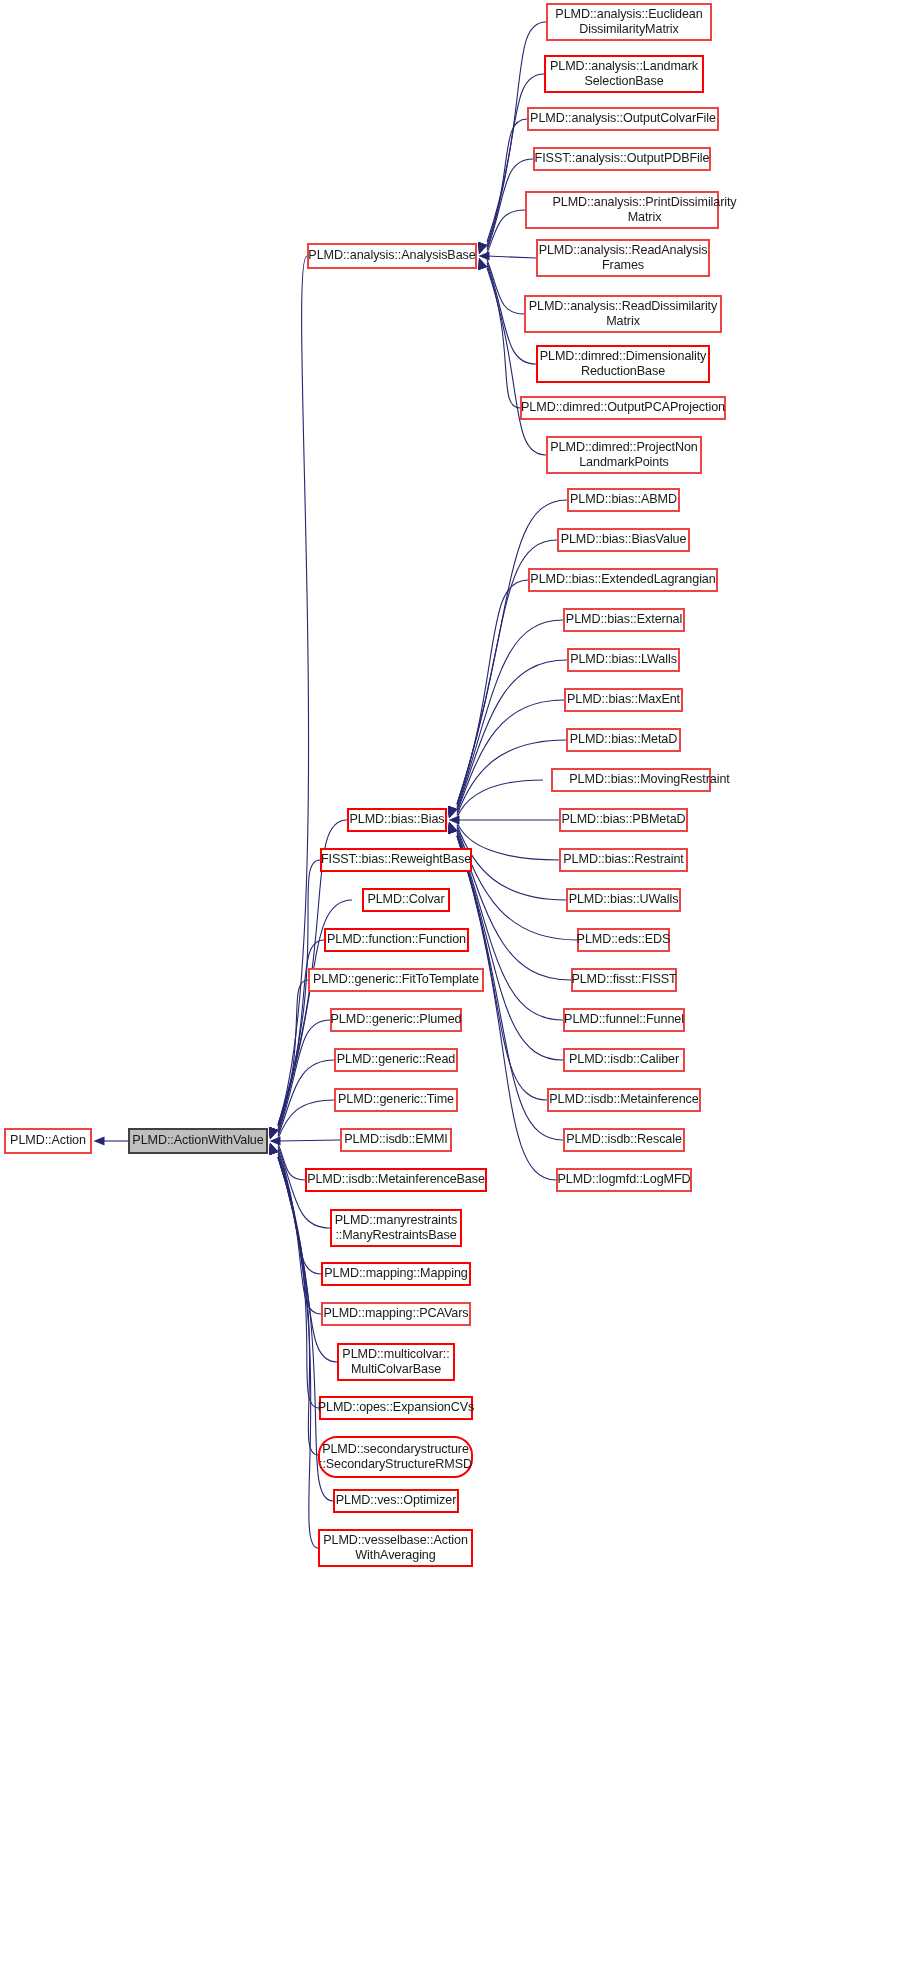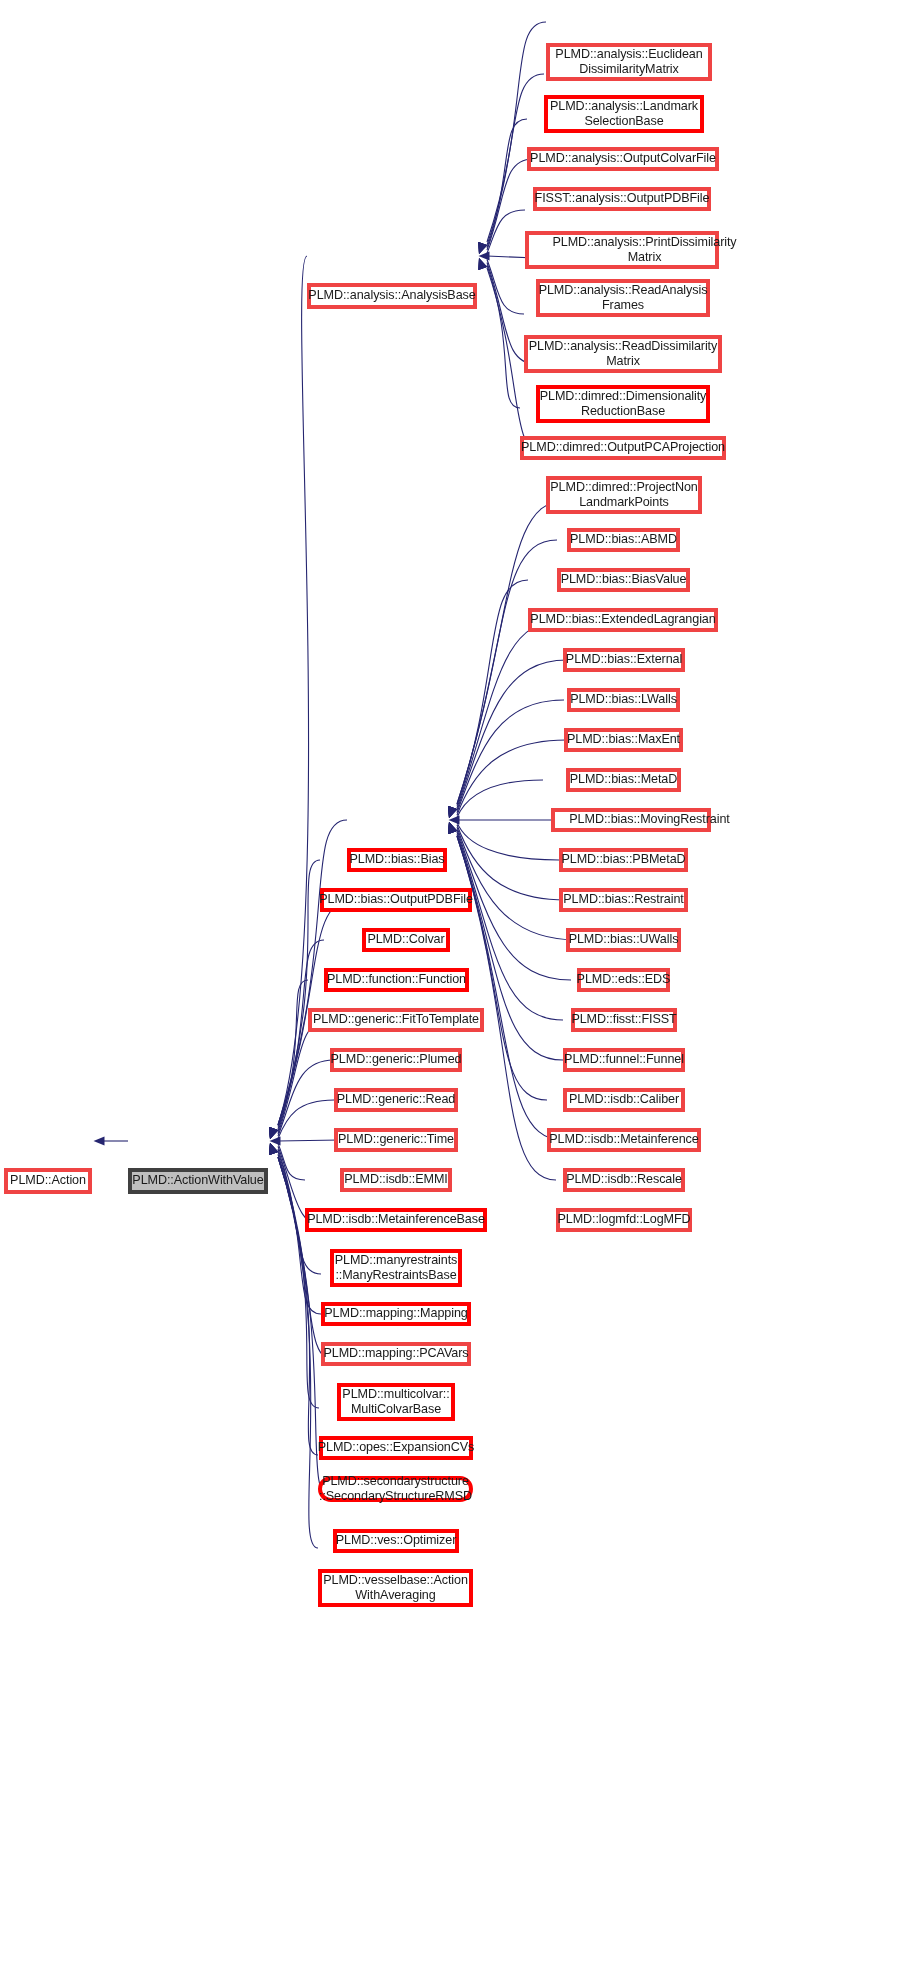--- a/index.html
+++ b/index.html
@@ -27,29 +27,28 @@
     pointer-events: none;
   }
   .node {
     position: absolute;
     box-sizing: border-box;
     display: flex;
     align-items: center;
     justify-content: center;
     text-align: center;
     background: #ffffff;
-    border: 4px solid #ef4444;
+    border: 2px solid #ef4444;
     color: #1a1a1a;
     font-size: 12.6px;
     line-height: 15.5px;
     letter-spacing: -0.1px;
     white-space: pre-line;
     padding: 0 3px;
     z-index: 5;
-    margin-top: 40px;
   }
   .node.red {
     border-color: #ff0000;
   }
   .node.root {
     background: #bfbfbf;
     border-color: #404040;
   }
 </style>
 </head>
@@ -186,34 +185,34 @@
     <div class="node" style="left: 559px; top: 808px; width: 129px; height: 24px;">PLMD::bias::PBMetaD</div>
     <div class="node" style="left: 559px; top: 848px; width: 129px; height: 24px;">PLMD::bias::Restraint</div>
     <div class="node" style="left: 566px; top: 888px; width: 115px; height: 24px;">PLMD::bias::UWalls</div>
     <div class="node" style="left: 577px; top: 928px; width: 93px; height: 24px;">PLMD::eds::EDS</div>
     <div class="node" style="left: 571px; top: 968px; width: 106px; height: 24px;">PLMD::fisst::FISST</div>
     <div class="node" style="left: 563px; top: 1008px; width: 122px; height: 24px;">PLMD::funnel::Funnel</div>
     <div class="node" style="left: 563px; top: 1048px; width: 122px; height: 24px;">PLMD::isdb::Caliber</div>
     <div class="node" style="left: 547px; top: 1088px; width: 154px; height: 24px;">PLMD::isdb::Metainference</div>
     <div class="node" style="left: 563px; top: 1128px; width: 122px; height: 24px;">PLMD::isdb::Rescale</div>
     <div class="node" style="left: 556px; top: 1168px; width: 136px; height: 24px;">PLMD::logmfd::LogMFD</div>
-    <div class="node red" style="left: 320px; top: 848px; width: 152px; height: 24px;">PLMD::bias::OutputPDBFile</div>
+    <div class="node red" style="left: 320px; top: 848px; width: 152px; height: 24px;">FISST::bias::ReweightBase</div>
     <div class="node red" style="left: 362px; top: 888px; width: 88px; height: 24px;">PLMD::Colvar</div>
     <div class="node red" style="left: 324px; top: 928px; width: 145px; height: 24px;">PLMD::function::Function</div>
     <div class="node" style="left: 308px; top: 968px; width: 176px; height: 24px;">PLMD::generic::FitToTemplate</div>
     <div class="node" style="left: 330px; top: 1008px; width: 132px; height: 24px;">PLMD::generic::Plumed</div>
     <div class="node" style="left: 334px; top: 1048px; width: 124px; height: 24px;">PLMD::generic::Read</div>
     <div class="node" style="left: 334px; top: 1088px; width: 124px; height: 24px;">PLMD::generic::Time</div>
     <div class="node" style="left: 340px; top: 1128px; width: 112px; height: 24px;">PLMD::isdb::EMMI</div>
     <div class="node red" style="left: 305px; top: 1168px; width: 182px; height: 24px;">PLMD::isdb::MetainferenceBase</div>
     <div class="node red" style="left: 330px; top: 1209px; width: 132px; height: 38px;">PLMD::manyrestraints
 ::ManyRestraintsBase</div>
     <div class="node red" style="left: 321px; top: 1262px; width: 150px; height: 24px;">PLMD::mapping::Mapping</div>
     <div class="node" style="left: 321px; top: 1302px; width: 150px; height: 24px;">PLMD::mapping::PCAVars</div>
     <div class="node red" style="left: 337px; top: 1343px; width: 118px; height: 38px;">PLMD::multicolvar::
 MultiColvarBase</div>
     <div class="node red" style="left: 319px; top: 1396px; width: 154px; height: 24px;">PLMD::opes::ExpansionCVs</div>
-    <div class="node red" style="left: 318px; top: 1436px; width: 155px; height: 26px; border-radius: 19px;">PLMD::secondarystructure
+    <div class="node red" style="left: 318px; top: 1436px; width: 155px; height: 42px; border-radius: 19px;">PLMD::secondarystructure
 ::SecondaryStructureRMSD</div>
     <div class="node red" style="left: 333px; top: 1489px; width: 126px; height: 24px;">PLMD::ves::Optimizer</div>
     <div class="node red" style="left: 318px; top: 1529px; width: 155px; height: 38px;">PLMD::vesselbase::Action
 WithAveraging</div>
   </div>
 
 </body></html>

